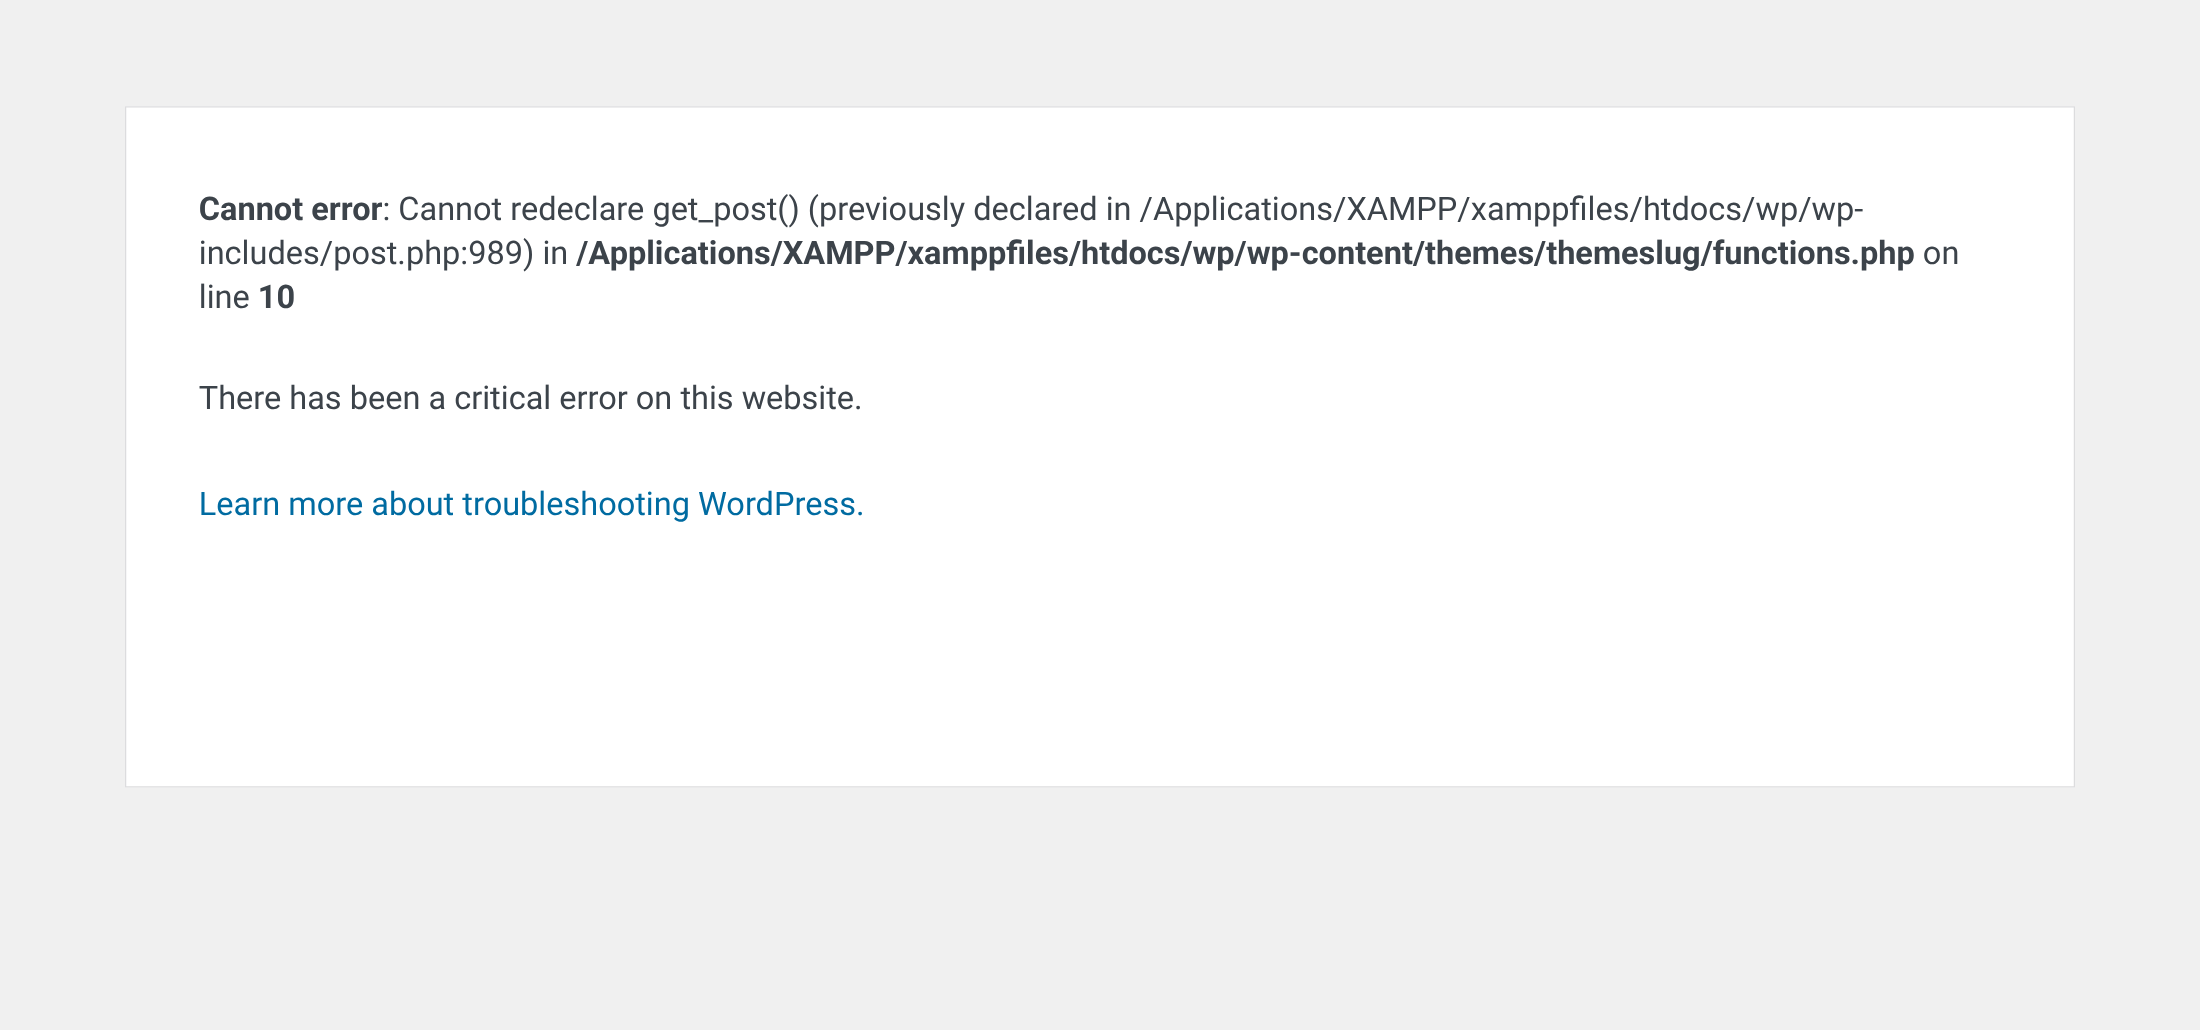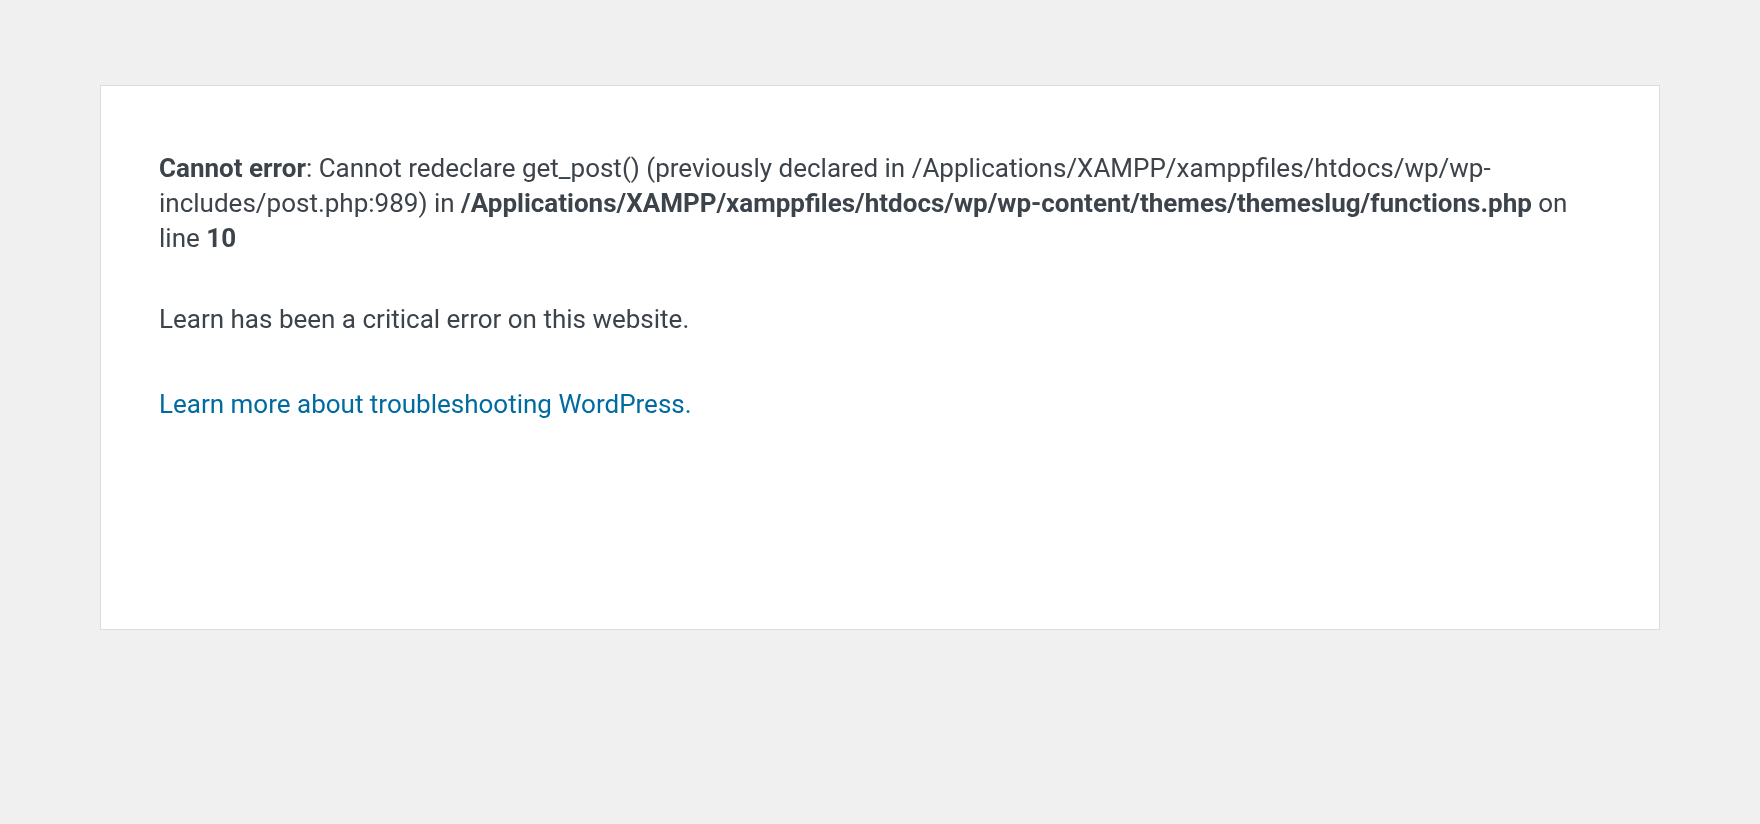--- a/index.html
+++ b/index.html
@@ -39,15 +39,15 @@
       cursor: pointer;
     }
   </style>
 </head>
 <body>
 
 <div class="error-container">
   <p class="error-message">
     <span class="bold">Cannot error</span><span>: Cannot redeclare get_post() (previously declared in /Applications/XAMPP/xamppfiles/htdocs/wp/wp-includes/post.php:989) in </span><span class="bold">/Applications/XAMPP/xamppfiles/htdocs/wp/wp-content/themes/themeslug/functions.php</span><span> on line </span><span class="bold">10</span>
   </p>
-  <p class="critical-message">Learn has been a critical error on this website.</p>
+  <p class="critical-message">There has been a critical error on this website.</p>
   <a class="troubleshoot-link">Learn more about troubleshooting WordPress.</a>
 </div>
 
 </body></html>

